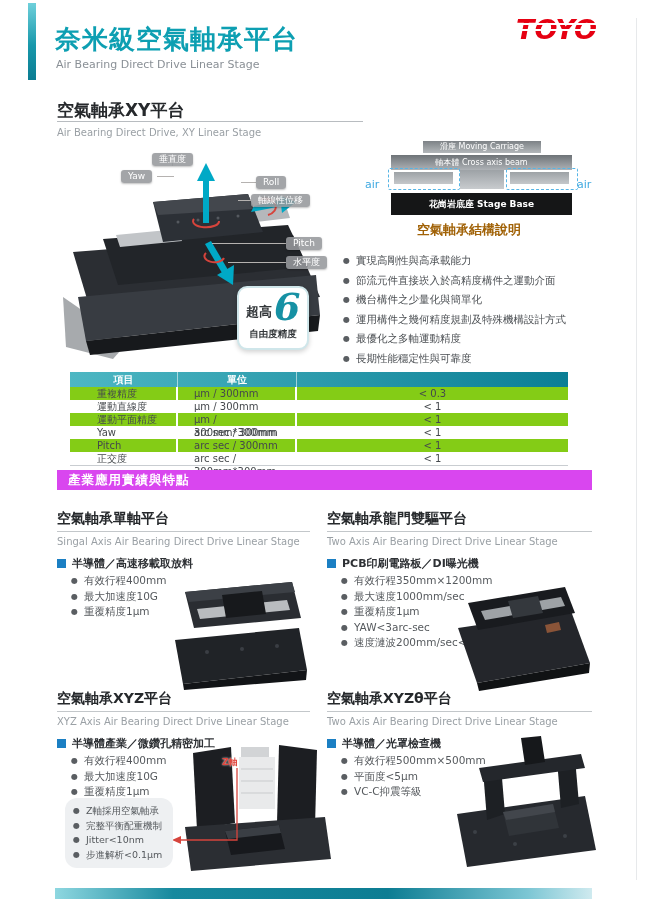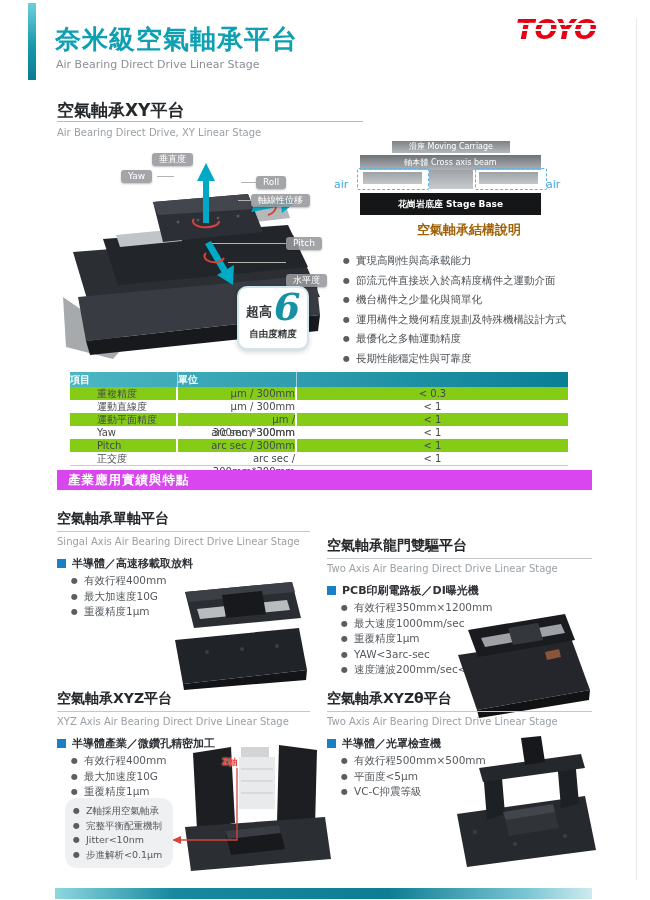--- a/index.html
+++ b/index.html
@@ -28,21 +28,21 @@
 
   
   .badge{left:237px;top:286px;width:68px;height:60px;background:#fff;border:2px solid #cfe6ea;border-radius:10px;
          box-shadow:0 2px 5px rgba(0,0,0,.18);}
   .badge-prefix{position:absolute;left:7px;top:15px;font-size:13px;font-weight:bold;color:#33373a;}
   .badge-num{position:absolute;left:35px;top:-4px;font-size:38px;font-style:italic;font-weight:bold;
              font-family:"DejaVu Serif","Liberation Serif",serif;color:#1691a4;}
   .badge-suffix{position:absolute;left:0;top:40px;width:68px;text-align:center;font-size:9.5px;font-weight:bold;color:#33373a;}
 
   
-  .diagram{left:360px;top:141px;width:182px;height:100px;}
+  .diagram{left:391px;top:141px;width:182px;height:100px;}
   .gbar{position:absolute;color:#fff;text-align:center;font-size:8px;background:linear-gradient(180deg,#7d8286,#b3b7ba);}
   .carriage{left:32px;top:0;width:118px;height:12px;line-height:12px;}
   .beam{left:0;top:14px;width:181px;height:15px;line-height:15px;background:linear-gradient(180deg,#6e7377,#aeb2b6);}
   .beam-center{left:69px;top:29px;width:44px;height:19px;background:linear-gradient(180deg,#9da2a6,#c8cbce);}
   .pad{position:absolute;top:31px;width:59px;height:12px;background:linear-gradient(180deg,#9da2a6,#c4c7ca);}
   .dashbox{position:absolute;top:27px;width:70px;height:20px;border:1.4px dashed #56b5e6;border-radius:2px;}
   .air{position:absolute;top:29px;font-size:11px;color:#3fa9e1;margin-top:8px;}
   .base-bar{left:0;top:52px;width:181px;height:22px;background:#151617;color:#fff;font-size:9px;font-weight:bold;
             text-align:center;line-height:22px;}
   .diag-caption{left:378px;top:221px;width:182px;text-align:center;font-size:13px;font-weight:bold;color:#a16207;white-space:nowrap;}
@@ -54,23 +54,23 @@
 
   
   .spec-table{left:70px;top:372px;width:498px;font-size:10px;}
   .t-head{display:flex;height:15px;background:linear-gradient(90deg,#4db7c3 0%,#17embed8ca 50%,#0a7e95 100%);
           background:linear-gradient(90deg,#4db7c3,#0a7e95);color:#fff;font-weight:bold;line-height:15px;}
   .t-row{display:flex;height:13px;line-height:13px;color:#44484c;}
   .t-row.odd{background:#84cc16;}
   .c1{width:108px;}
   .c2{width:119px;}
   .c3{width:271px;}
-  .t-head .c1,.t-head .c2,.t-head .c3{text-align:left;border-right:1px solid rgba(255,255,255,.55);box-sizing:border-box;}
+  .t-head .c1,.t-head .c2,.t-head .c3{text-align:center;border-right:1px solid rgba(255,255,255,.55);box-sizing:border-box;}
   .t-row .c1{text-align:left;padding-left:27px;box-sizing:border-box;border-right:2px solid #fff;}
-  .t-row .c2{text-align:right;padding-left:16px;box-sizing:border-box;border-right:2px solid #fff;}
+  .t-row .c2{text-align:left;padding-left:16px;box-sizing:border-box;border-right:2px solid #fff;}
   .t-row .c3{text-align:center;}
   .t-bottom{height:1px;background:#c9cdd1;}
 
   
   .apps-bar{left:57px;top:470px;width:535px;height:20px;background:#d946ef;color:#fff;font-size:12.5px;
             font-weight:bold;line-height:20px;padding-left:11px;letter-spacing:1px;box-sizing:border-box;}
 
   
   .card{position:absolute;}
   .card-title{position:absolute;left:0;top:0;font-size:14px;font-weight:bold;color:#26292c;white-space:nowrap;}
@@ -142,21 +142,21 @@
   <div class="conn" style="left:241px;top:182px;width:15px;height:1px;"></div>
   <div class="conn" style="left:238px;top:200px;width:13px;height:1px;"></div>
   <div class="conn" style="left:212px;top:243px;width:74px;height:1px;"></div>
   <div class="conn" style="left:228px;top:262px;width:58px;height:1px;"></div>
 
   <div class="callout" style="left:152px;top:153px;">垂直度</div>
   <div class="callout" style="left:121px;top:170px;">Yaw</div>
   <div class="callout" style="left:256px;top:176px;">Roll</div>
   <div class="callout" style="left:251px;top:194px;">軸線性位移</div>
   <div class="callout" style="left:286px;top:237px;">Pitch</div>
-  <div class="callout" style="left:286px;top:256px;margin-top:18px;">水平度</div>
+  <div class="callout" style="left:286px;top:256px;">水平度</div>
 
   <div class="abs badge">
     <span class="badge-prefix">超高</span>
     <span class="badge-num">6</span>
     <span class="badge-suffix">自由度精度</span>
   </div>
 
   <div class="abs diagram">
     <div class="gbar carriage">滑座 Moving Carriage</div>
     <div class="gbar beam">軸本體 Cross axis beam</div>
@@ -238,21 +238,21 @@
       <polygon points="18,30 125,20 134,56 27,66" fill="#2a2d32"></polygon>
       <polygon points="18,30 125,20 128,30 22,40" fill="#3c4046"></polygon>
       <polygon points="30,47 120,38 123,48 33,57" fill="#b9bcbf"></polygon>
       <polygon points="55,33 95,29 99,52 59,56" fill="#17191c"></polygon>
       <circle cx="40" cy="90" r="2" fill="#3a3e44"></circle>
         <circle cx="75" cy="87" r="2" fill="#3a3e44"></circle>
       <circle cx="110" cy="84" r="2" fill="#3a3e44"></circle>
     </svg>
   </div>
 
-  <div class="card" style="left:327px;top:537px;width:265px;height:180px;">
+  <div class="card" style="left:327px;top:510px;width:265px;height:180px;">
     <div class="card-title">空氣軸承龍門雙驅平台</div>
     <div class="card-line"></div>
     <div class="card-sub">Two Axis Air Bearing Direct Drive Linear Stage</div>
     <div class="app-row">
       <span class="sq"></span><span>PCB印刷電路板／DI曝光機</span>
     </div>
     <div class="specs">
       <div class="spec dot">有效行程350mm×1200mm</div>
       <div class="spec dot">最大速度1000mm/sec</div>
       <div class="spec dot">重覆精度1μm</div>

